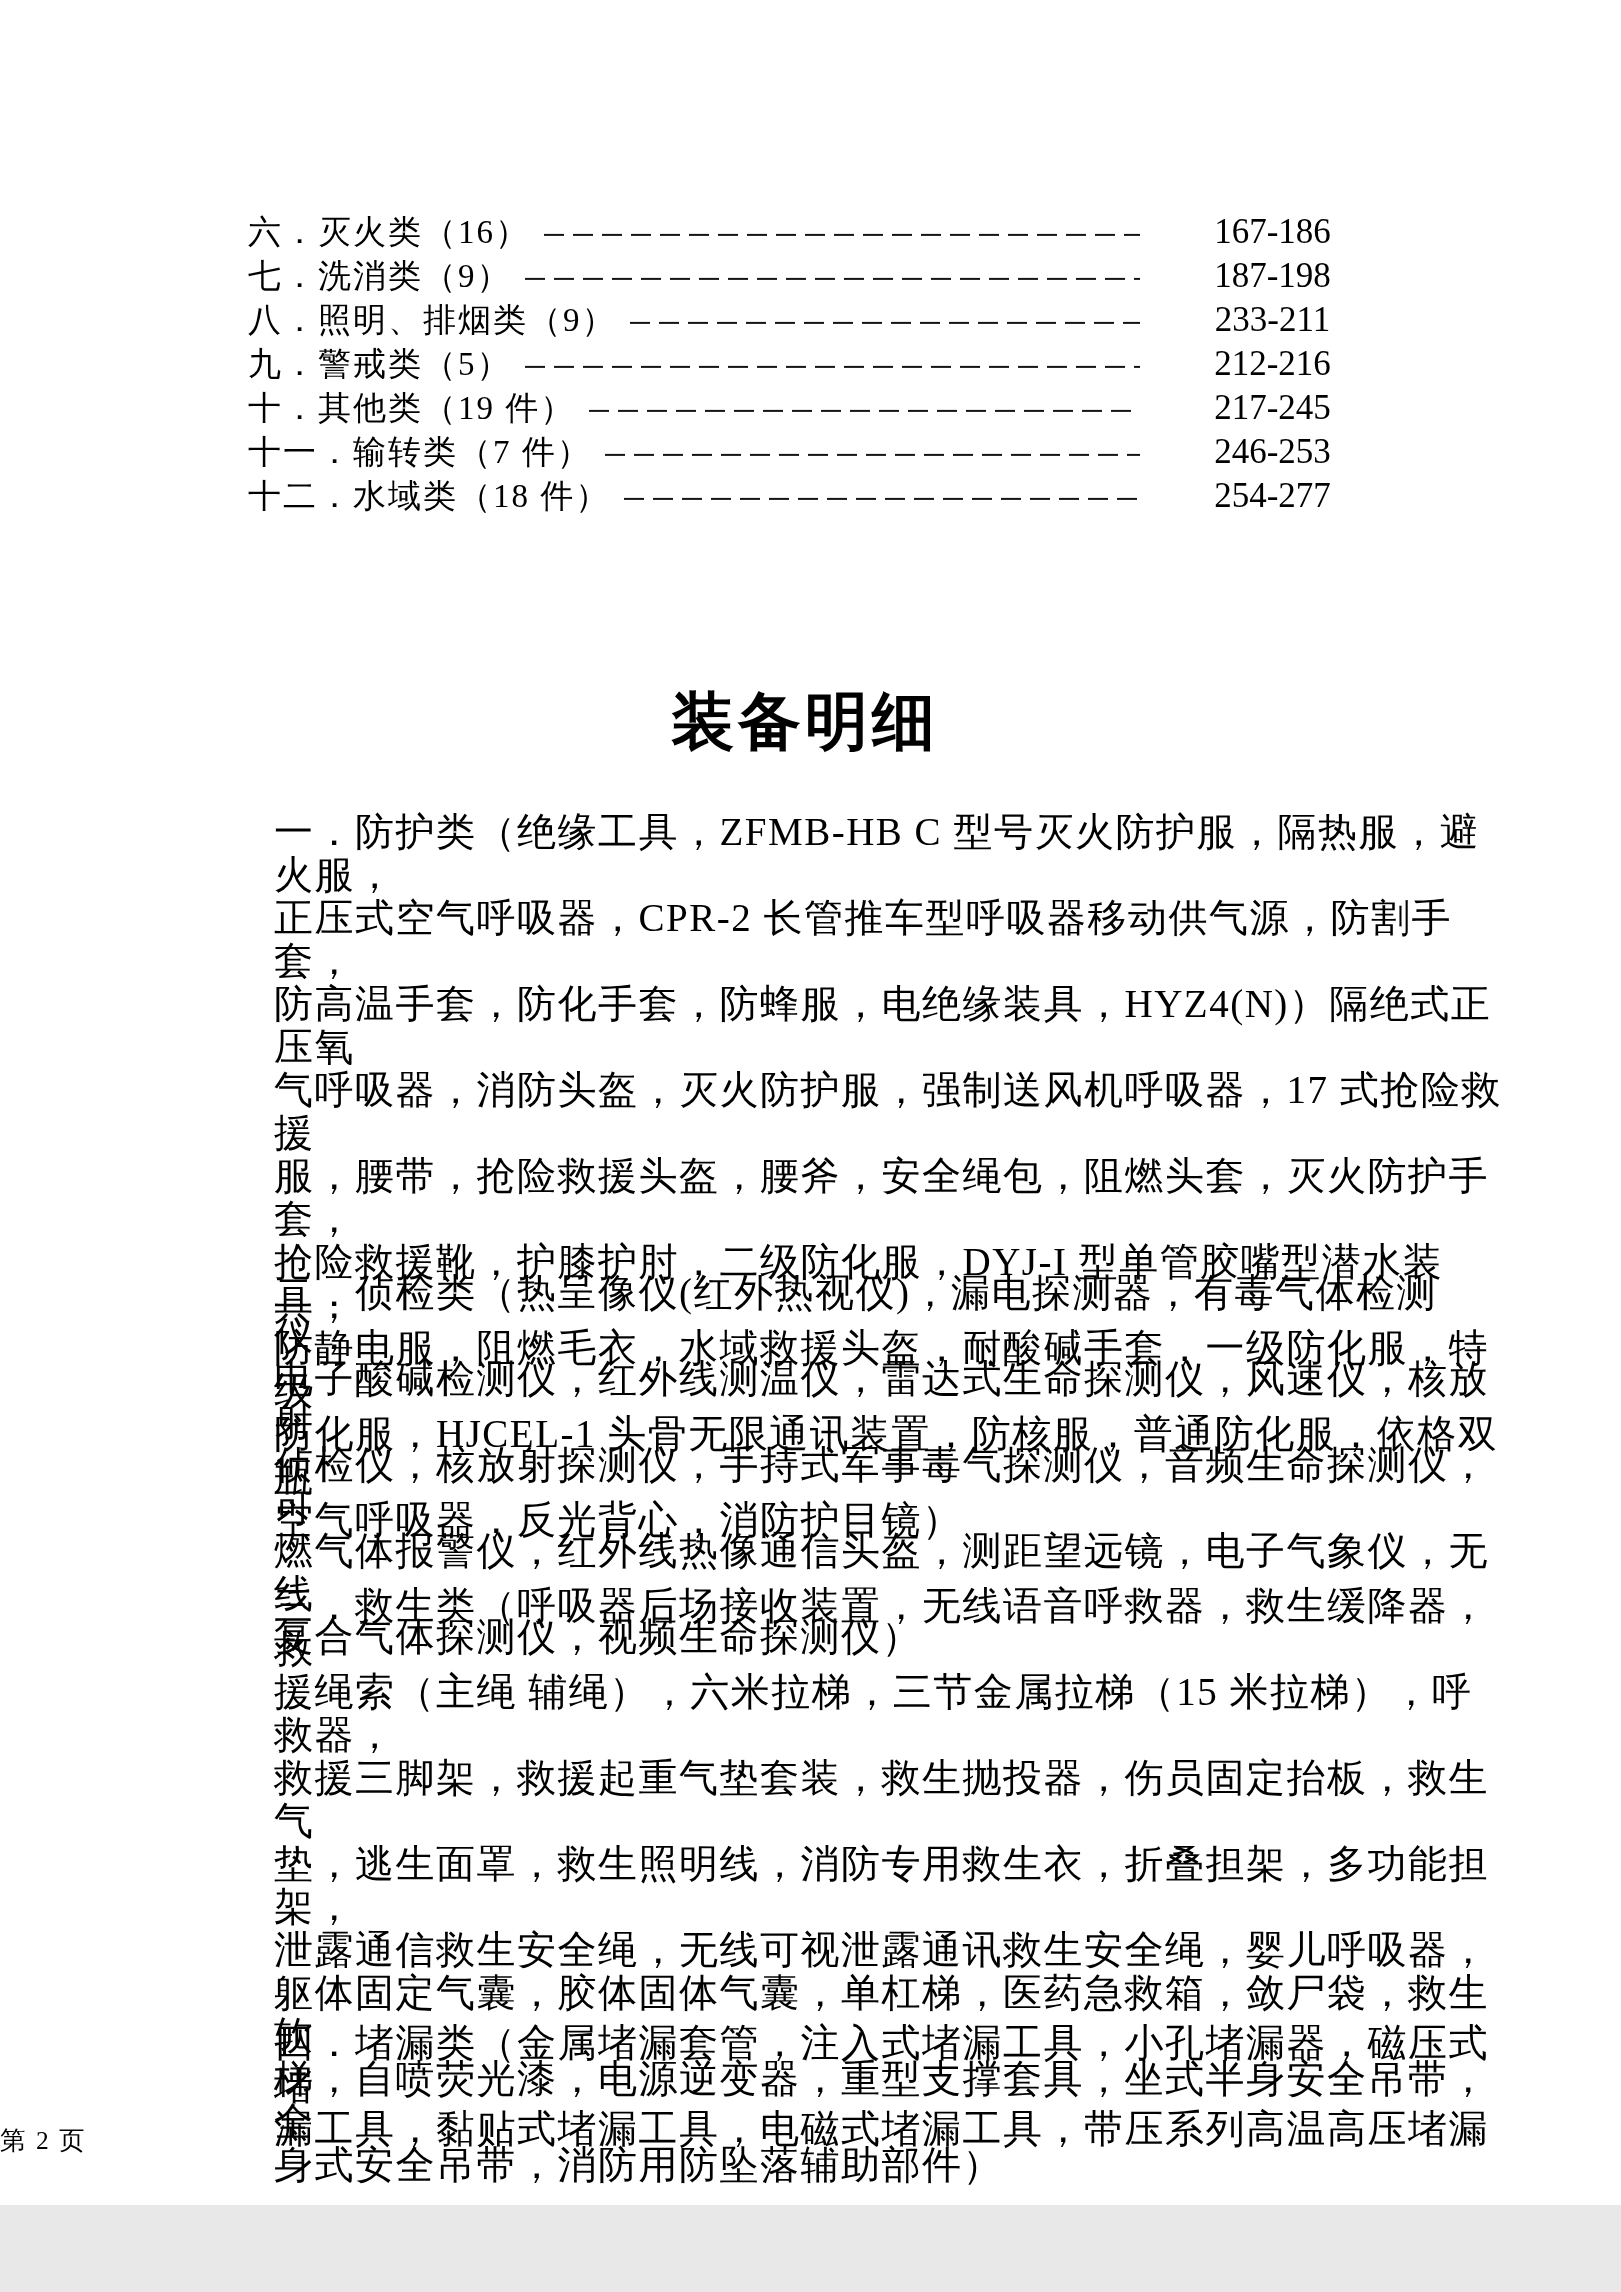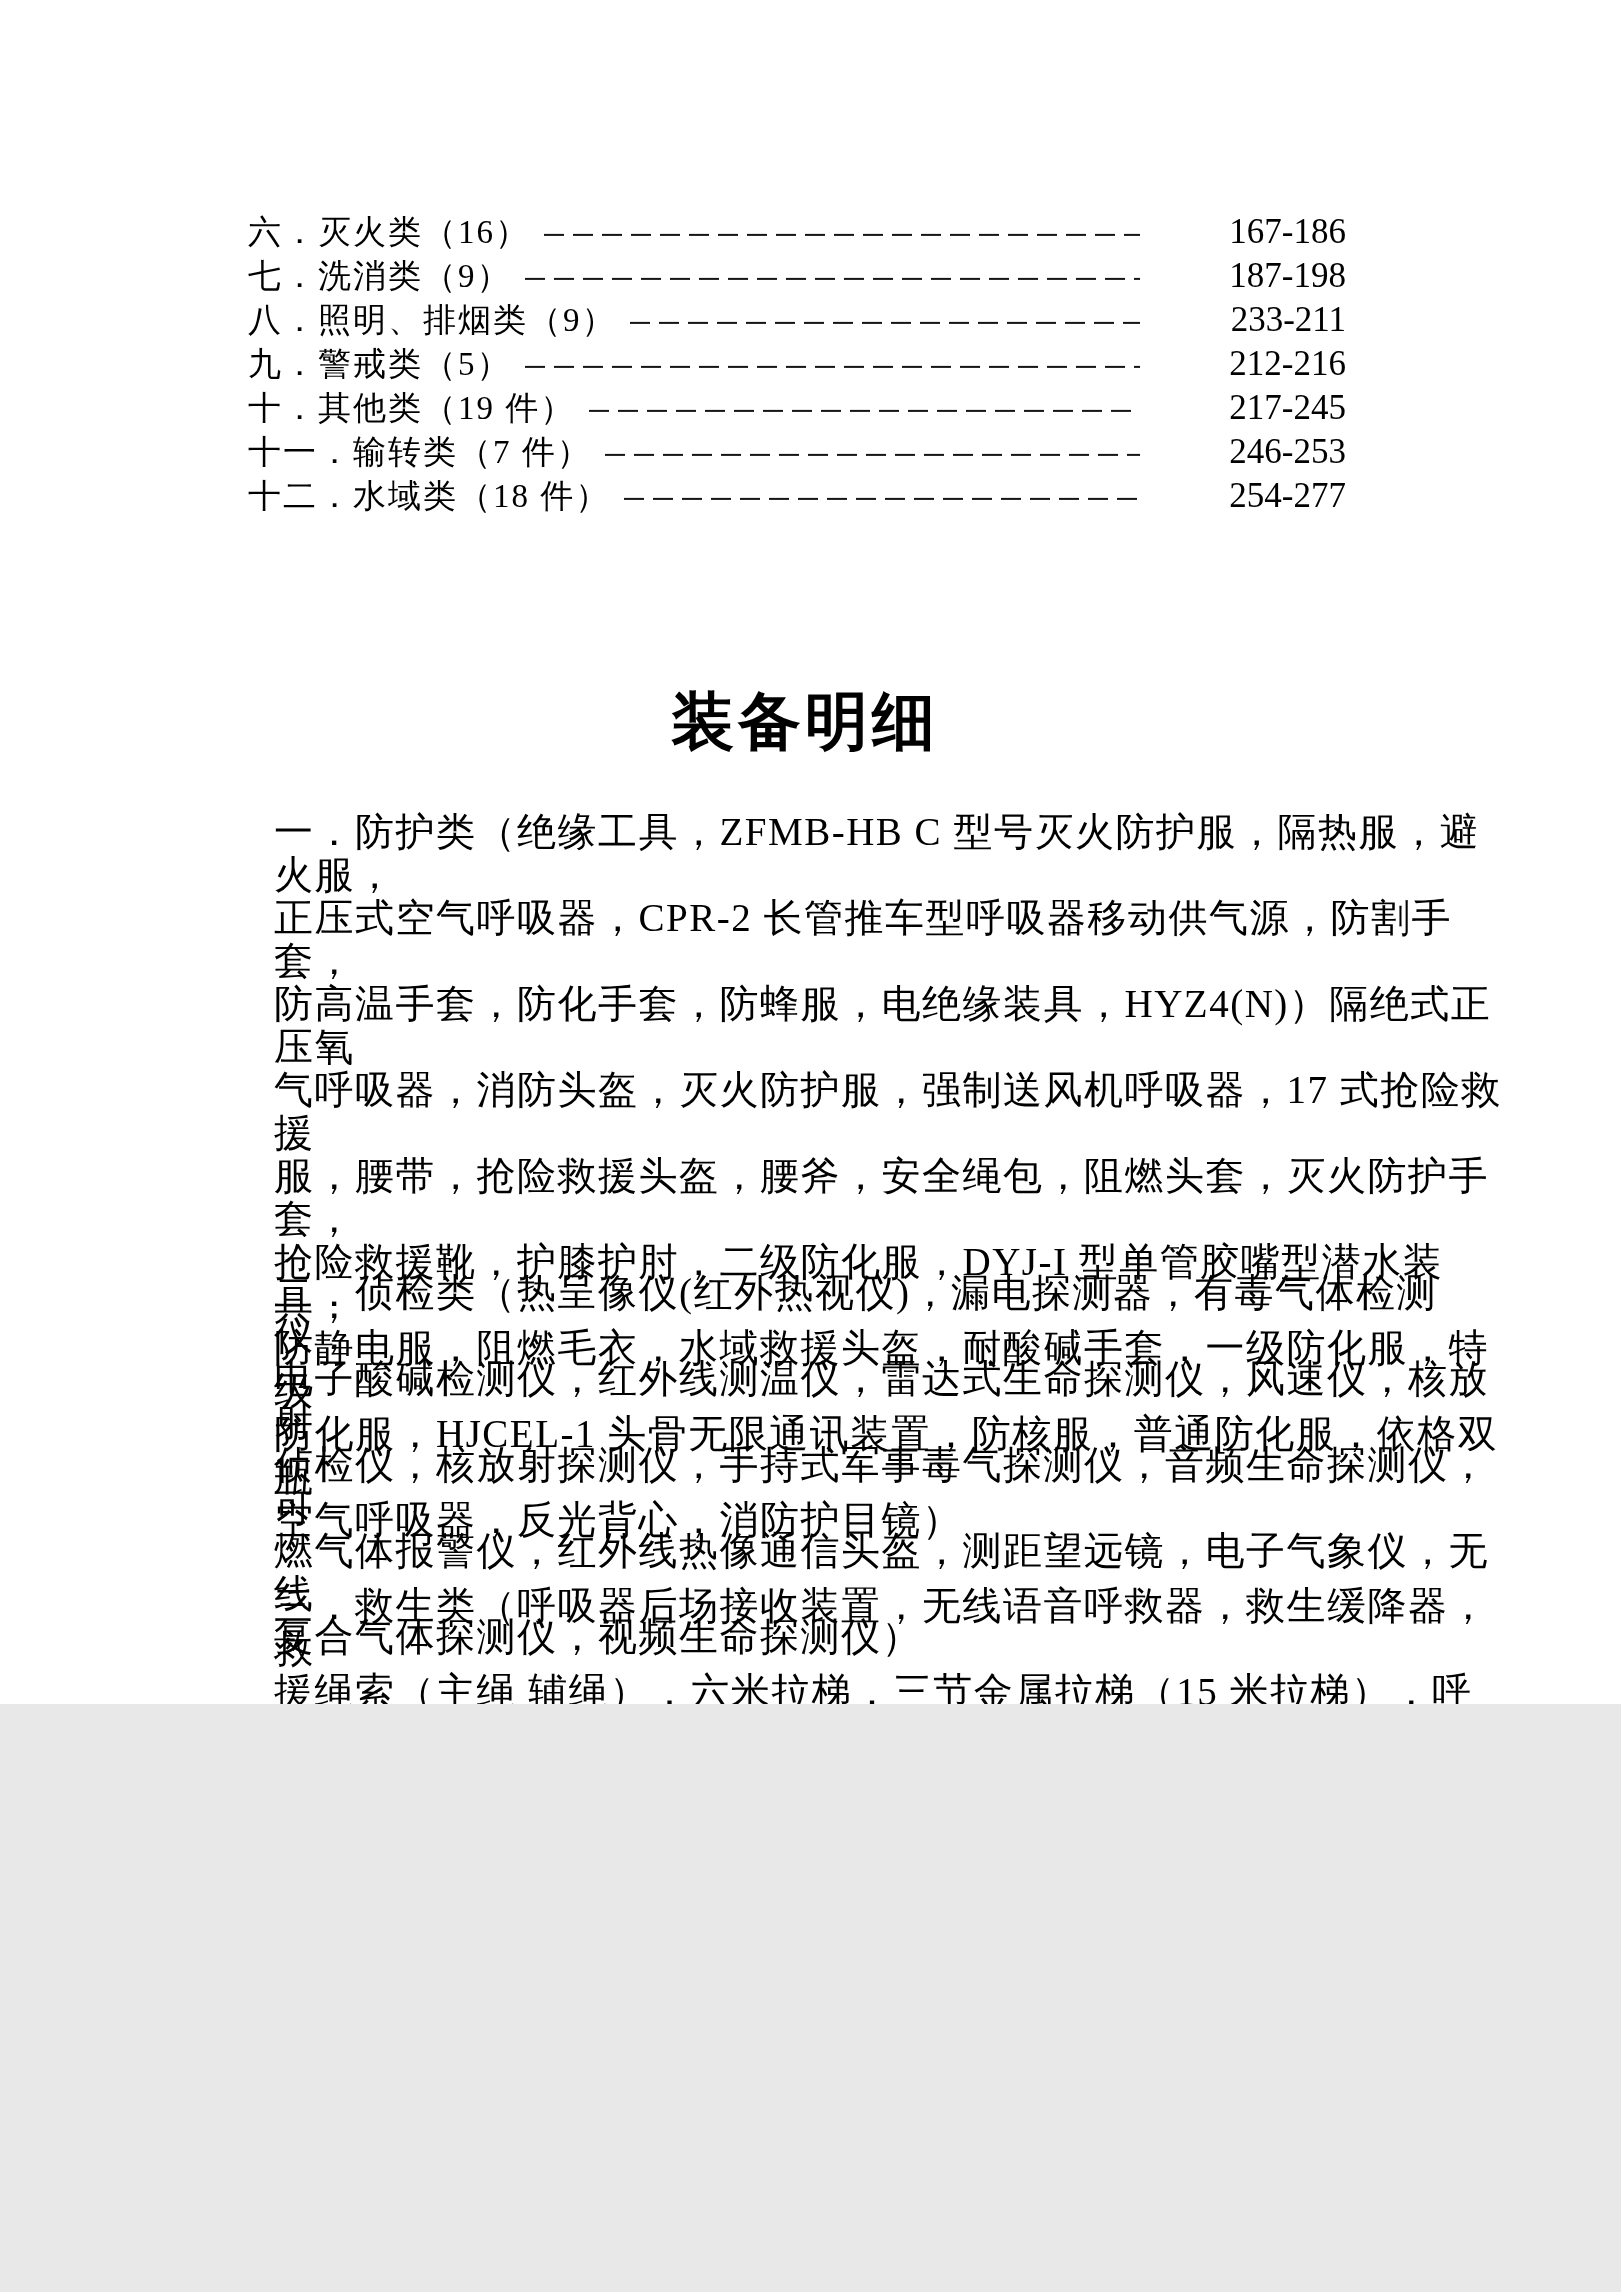--- a/index.html
+++ b/index.html
@@ -4,21 +4,21 @@
 <style>
   html, body { margin: 0; padding: 0; }
   body {
     background: #e8e8e8;
     font-family: "Liberation Serif", "DejaVu Serif", serif;
     color: #000;
   }
   .page {
     position: relative;
     width: 1621px;
-    height: 1704px;
+    height: 2205px;
     background: #ffffff;
     overflow: hidden;
     margin: 0 auto;
   }
   
   .toc {
     position: absolute;
     left: 248px;
     top: 210px;
     width: 1098px;
@@ -38,21 +38,21 @@
     flex: 1 1 auto;
     height: 2.9px;
     margin-left: 13.7px;
     margin-right: 59px;
     transform: translateY(2.9px);
     background: repeating-linear-gradient(to right, #141414 0 19.6px, transparent 19.6px 29px);
   }
   .toc-pages {
     flex: 0 0 147px;
     font-size: 35px;
-    text-align: right;
+    text-align: center;
   }
   
   .doc-title {
     position: absolute;
     left: 248px;
     top: 678px;
     width: 1098px;
     margin: 8px;
     text-align: center;
     font-size: 63px;

